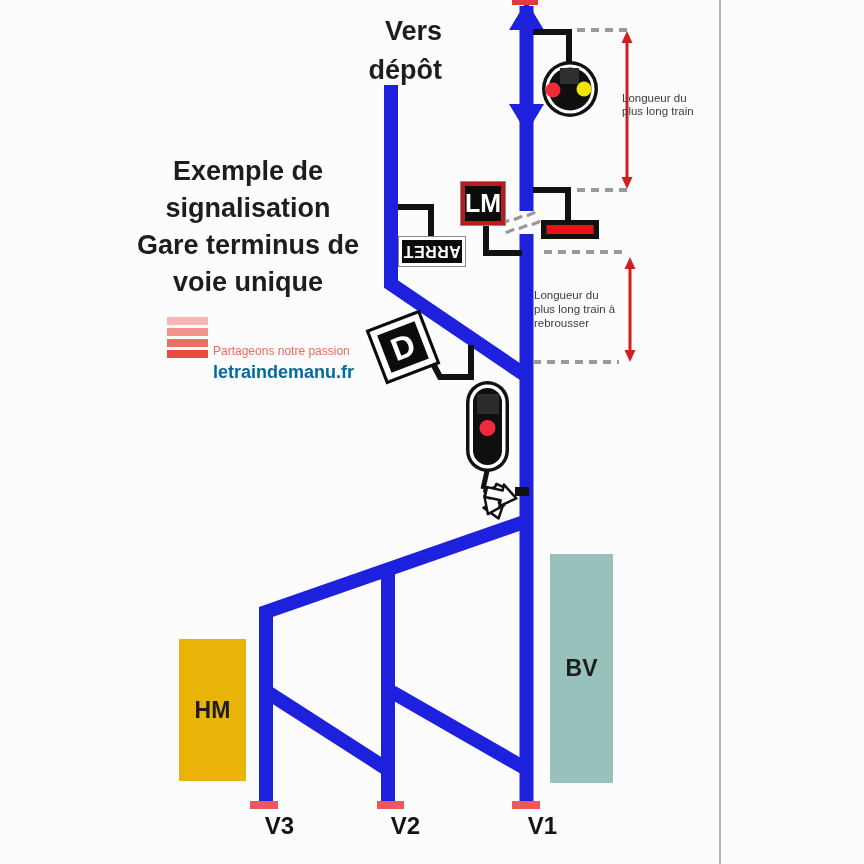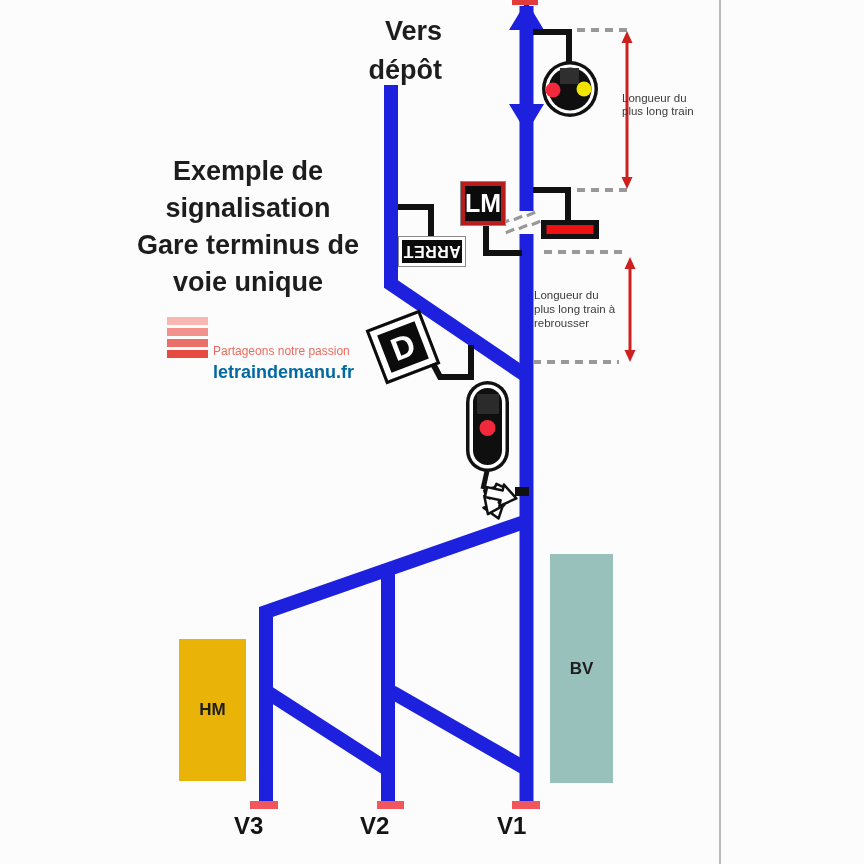--- a/index.html
+++ b/index.html
@@ -19,24 +19,24 @@
   .logo-tagline{left:213px;top:344px;font-size:12px;color:#ef6a5e;}
   .measure{text-align:left;color:#3c3c3c;font-size:11.5px;}
   .measure-top{left:622px;top:92px;width:96px;line-height:12.5px;}
   .measure-bottom{left:534px;top:288px;width:100px;line-height:14px;}
   .sign{display:flex;align-items:center;justify-content:center;background:#0b0b0b;color:#fff;font-weight:bold;}
   .sign-lm{left:461px;top:182px;width:36px;height:35px;border:4px solid #b91c1c;outline:1px solid #8a8a8a;font-size:25px;}
   .sign-arret{left:399px;top:237px;width:60px;height:23px;border:3px solid #fff;outline:1px solid #8a8a8a;
     font-size:16px;letter-spacing:0.5px;transform:rotate(180deg);}
   .sign-d{left:377px;top:321px;width:40px;height:40px;border:6px solid #fff;outline:3px solid #0b0b0b;
     font-size:32px;transform:rotate(-21deg);}
-  .zone-box{display:flex;align-items:center;justify-content:center;font-weight:bold;font-size:17px;color:#1d1d1d;}
+  .zone-box{display:flex;align-items:center;justify-content:center;font-weight:bold;font-size:23px;color:#1d1d1d;}
   .hm-box{left:179px;top:639px;width:67px;height:142px;background:#eab308;}
   .bv-box{left:550px;top:554px;width:63px;height:229px;background:#98c1bb;}
-  .v-label{top:812px;width:60px;text-align:left;font-weight:bold;font-size:24px;color:#141414;}
+  .v-label{top:812px;width:60px;text-align:right;font-weight:bold;font-size:24px;color:#141414;}
   .v3{left:234px;} .v2{left:360px;} .v1{left:497px;}
   .page-line{left:719px;top:0;width:2px;height:864px;background:#b9b9b9;}
 </style>
 </head>
 <body>
 
 <div class="canvas">
 
   <svg class="layer" width="864" height="864" viewBox="0 0 864 864">
 

